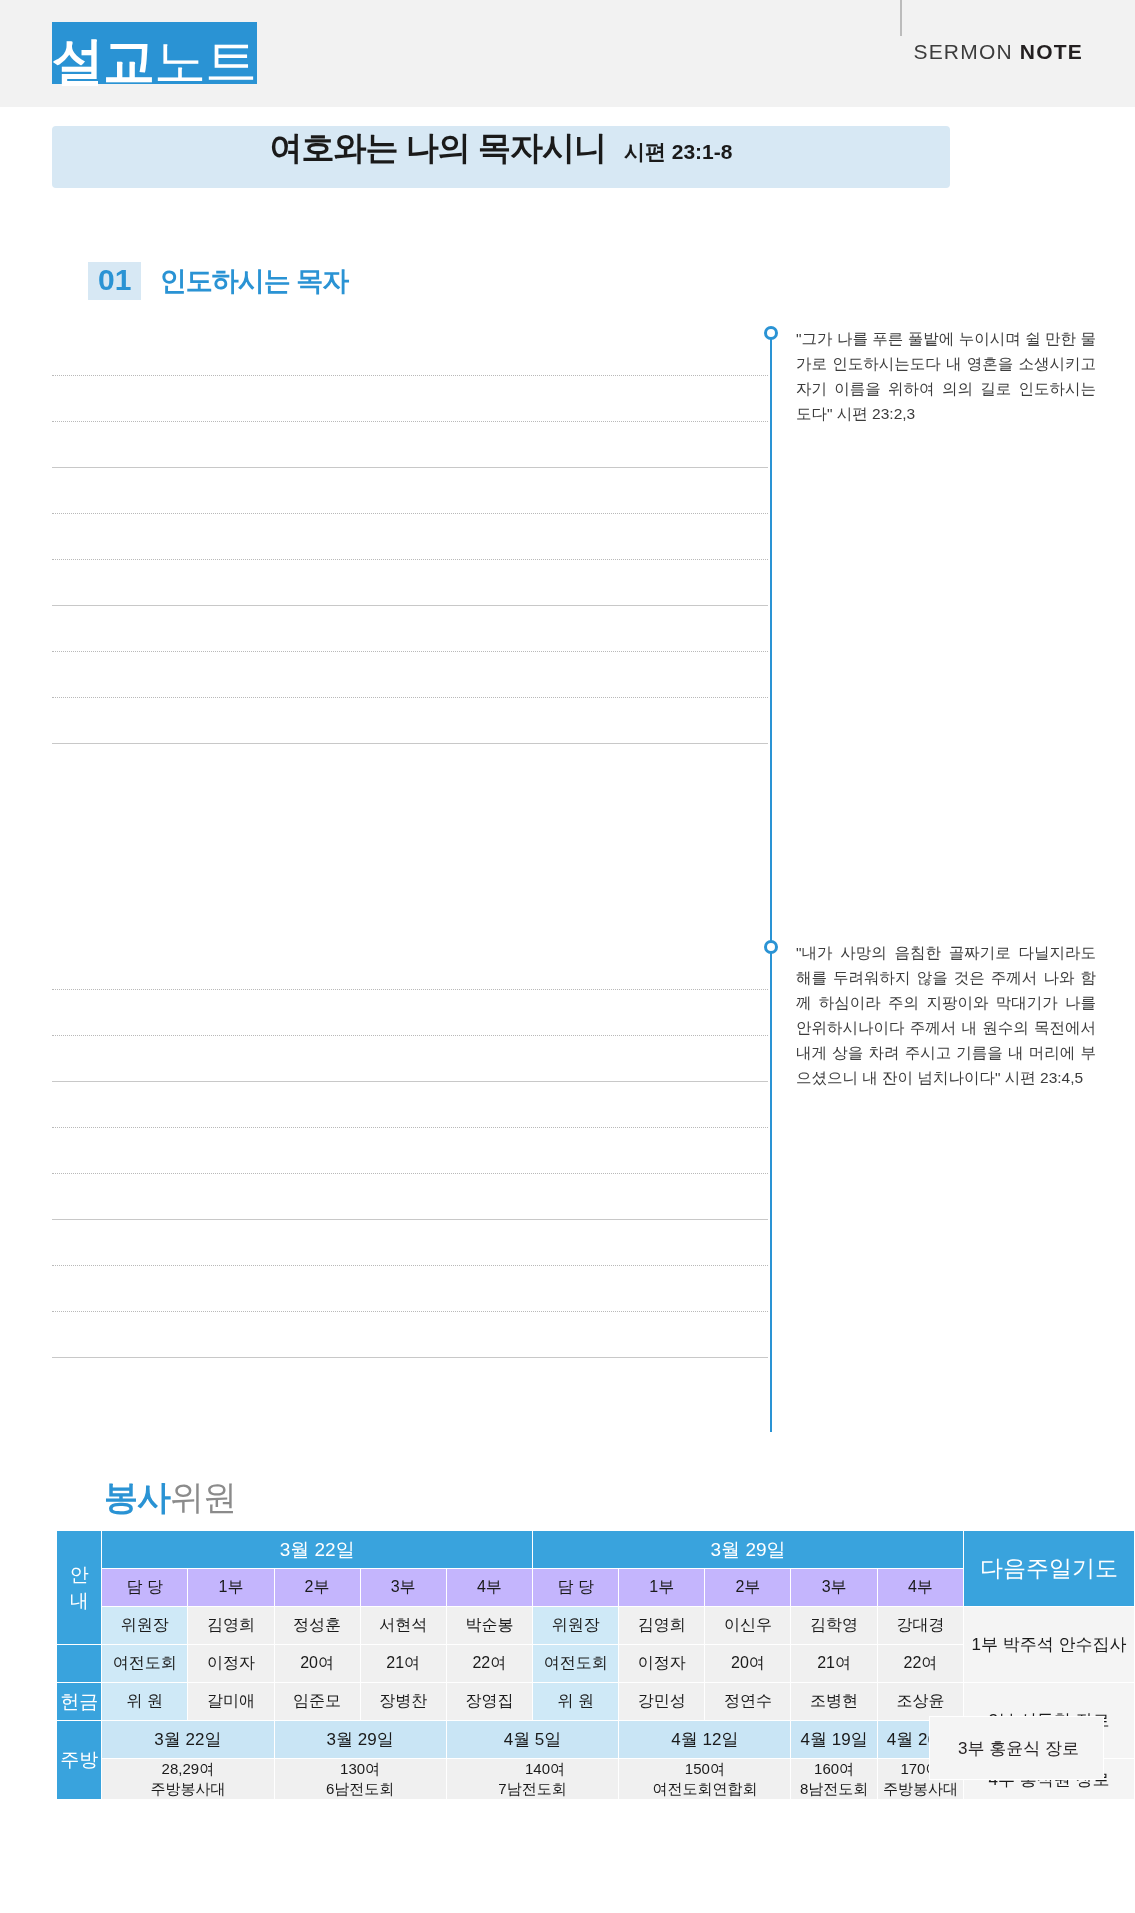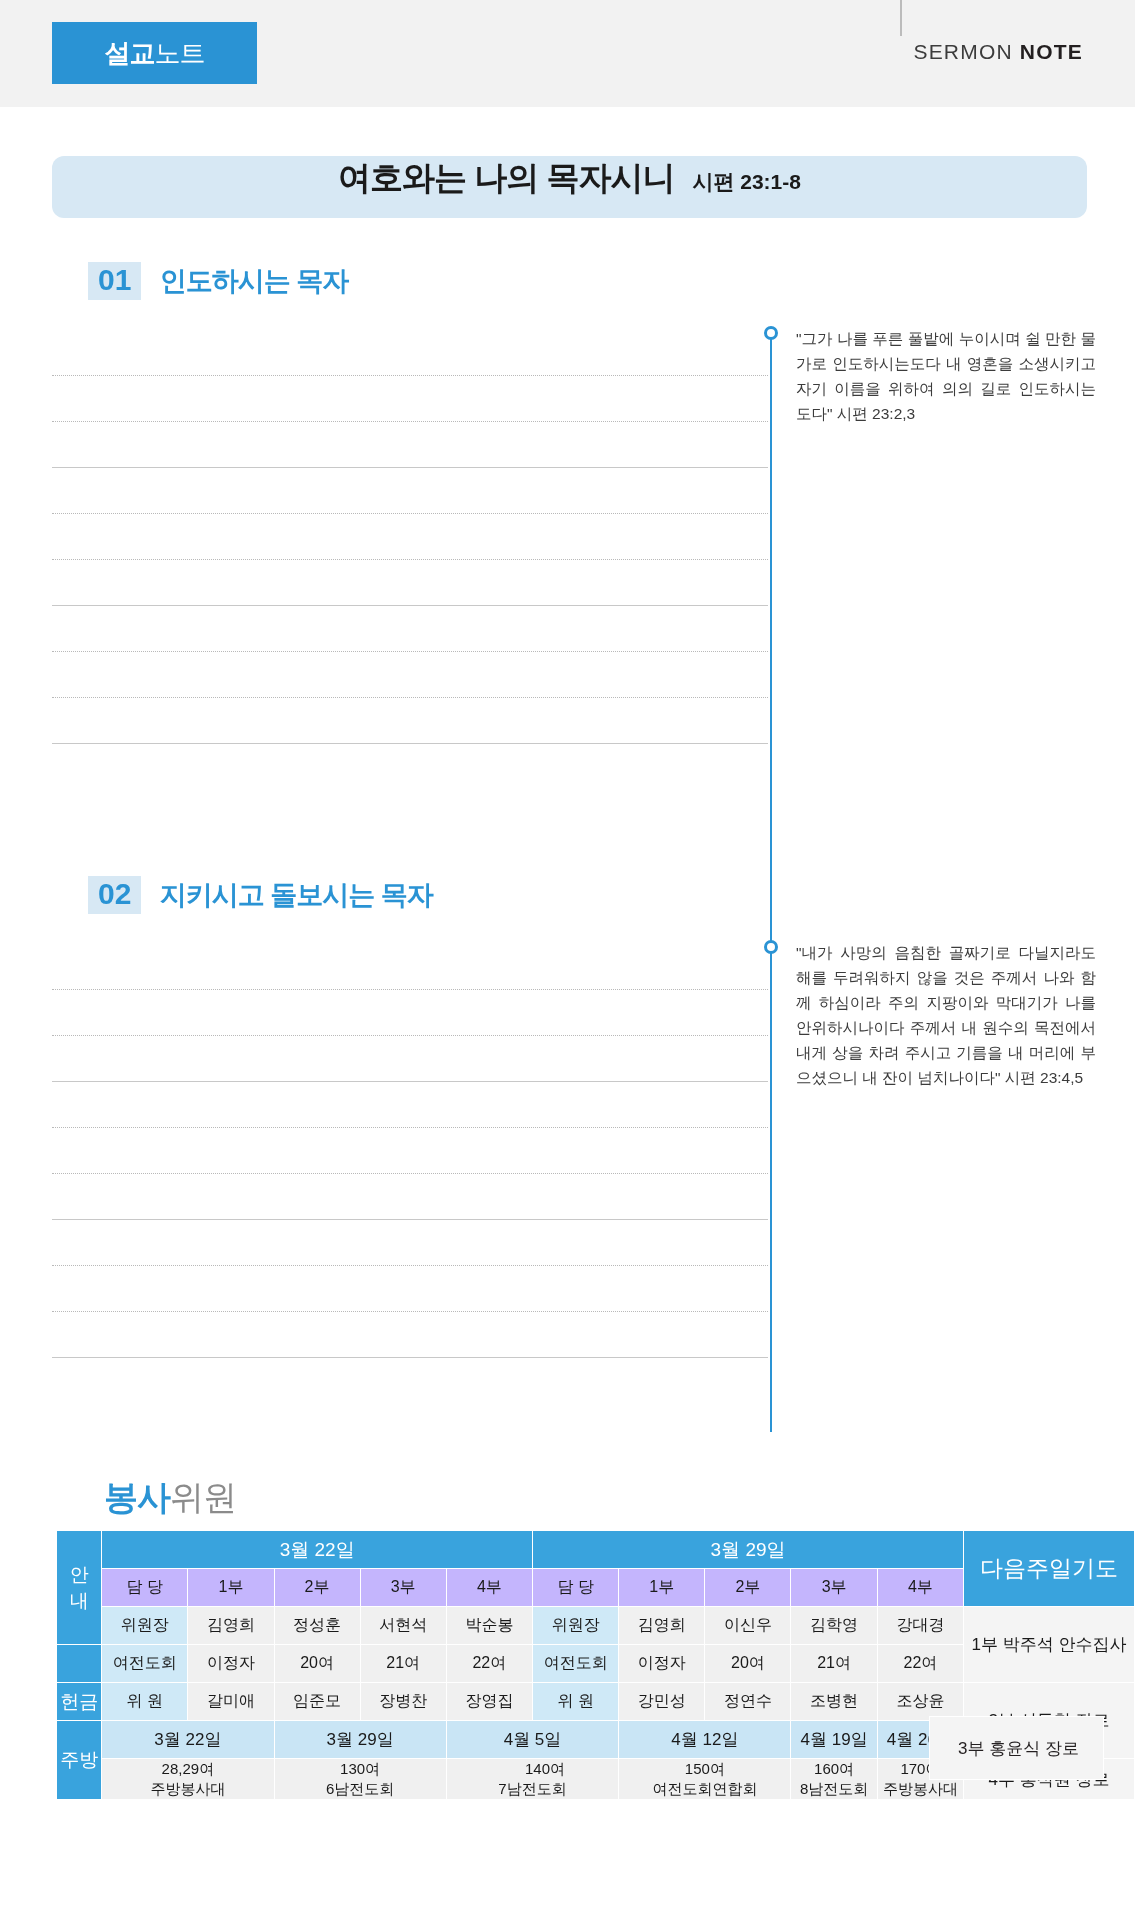--- a/index.html
+++ b/index.html
@@ -27,25 +27,24 @@
     background: #f2f2f2;
   }
   .logo-box {
     position: absolute;
     left: 52px; top: 22px;
     width: 205px; height: 62px;
     background: #2a93d4;
   }
   .logo-text {
     position: absolute;
-    left: 52px; top: 24px;
+    left: 52px; top: 32px;
     width: 205px; height: 58px;
     line-height: 58px;
-    text-align: center;
-    font-size: 26px;
+    font-size: 52px;
     font-weight: bold;
     letter-spacing: -1px;
     color: #ffffff;
   }
   .logo-text .light { color: #ffffff; font-weight: normal; }
   .vline {
     position: absolute;
     left: 900px; top: 0px;
     width: 2px; height: 36px;
     background: #bcbcbc;
@@ -54,24 +53,24 @@
     position: absolute;
     right: 52px; top: 40px;
     font-size: 21px;
     letter-spacing: 1.2px;
     color: #3c3c3c;
   }
   .sermon-note b { color: #231f20; }
   
   .title-banner {
     position: absolute;
-    left: 52px; top: 156px;
-    width: 1035px; height: 62px;
+    left: 52px; top: 126px;
+    width: 898px; height: 62px;
     background: #d7e8f4;
-    border-radius: 12px;
+    border-radius: 4px;
   }
   .title-banner .inner {
     display: flex;
     align-items: baseline;
     justify-content: center;
     height: 62px;
     gap: 18px;
   }
   .title-main {
     font-size: 33px;
@@ -212,24 +211,20 @@
     <div class="ln solid"></div>
     <div class="ln"></div>
     <div class="ln"></div>
     <div class="ln solid"></div>
   </div>
 
   <div class="divider-v" style="left:770px; top:332px; height:1100px;"></div>
   <div class="dot" style="left:764px; top:326px;"></div>
   <div class="quote" style="left:796px; top:326px;">"그가 나를 푸른 풀밭에 누이시며 쉴 만한 물 가로 인도하시는도다 내 영혼을 소생시키고 자기 이름을 위하여 의의 길로 인도하시는도다" 시편 23:2,3</div>
 
-  <div class="sec" style="top:876px;">
-    <span class="sec-num">02</span>
-    <span class="sec-title">지키시고 돌보시는 목자</span>
-  </div>
 
   <div class="note-lines" style="top:944px;">
     <div class="ln"></div>
     <div class="ln"></div>
     <div class="ln solid"></div>
     <div class="ln"></div>
     <div class="ln"></div>
     <div class="ln solid"></div>
     <div class="ln"></div>
     <div class="ln"></div>

